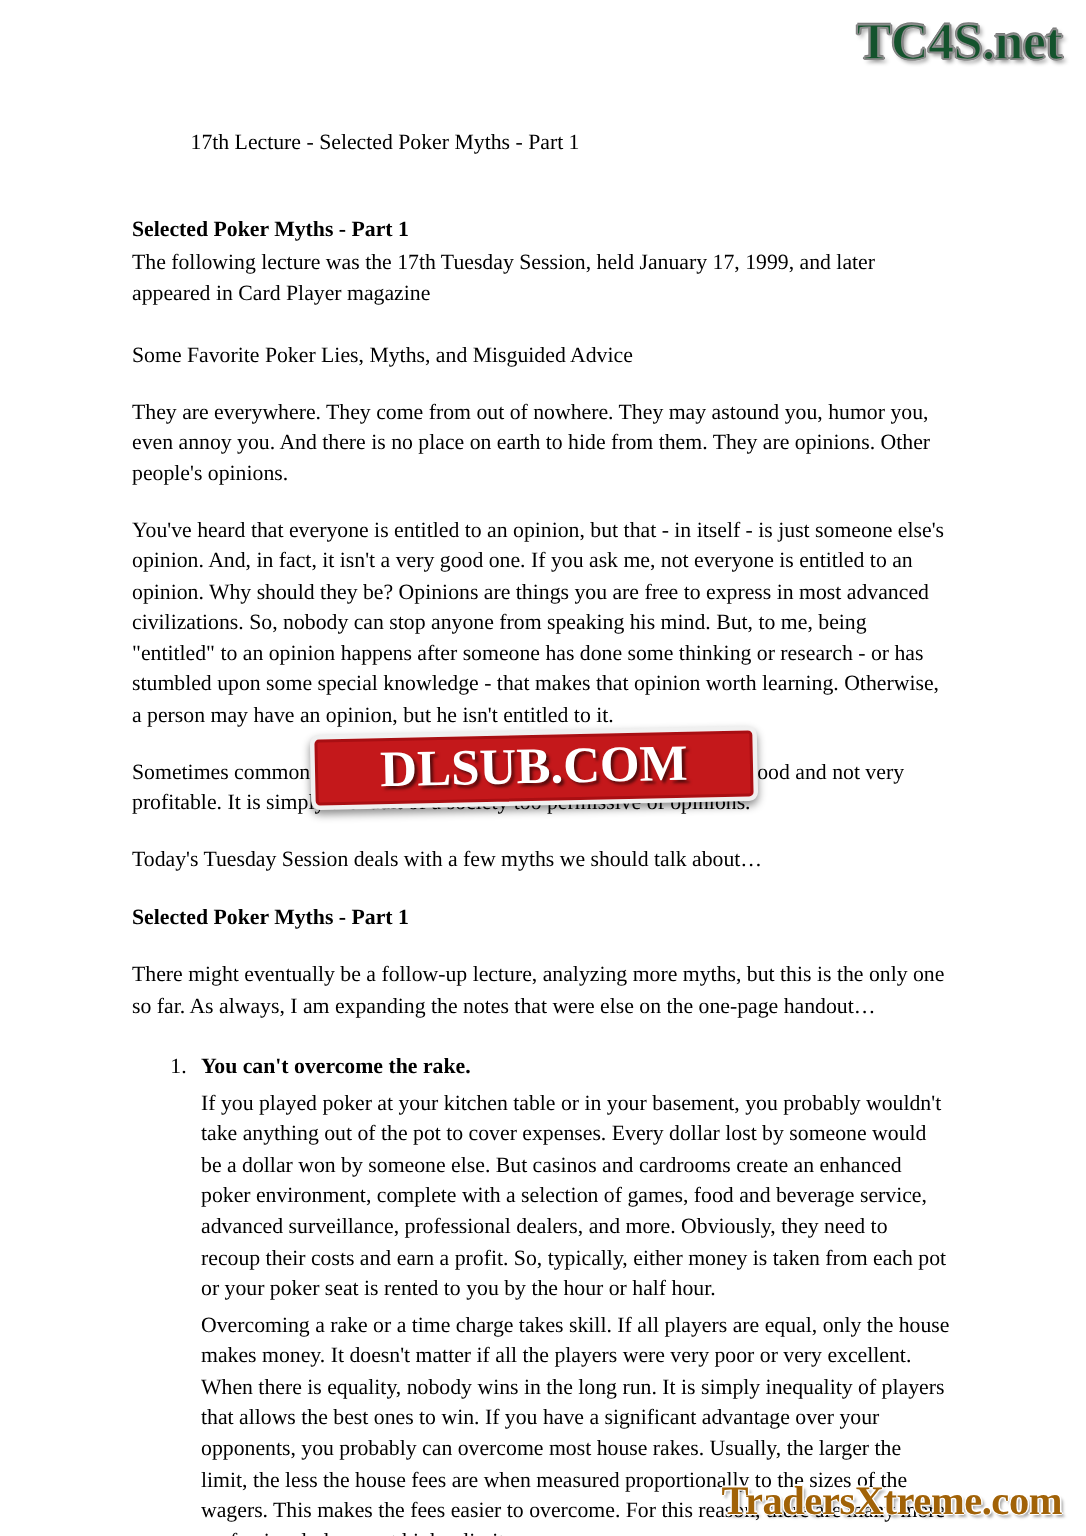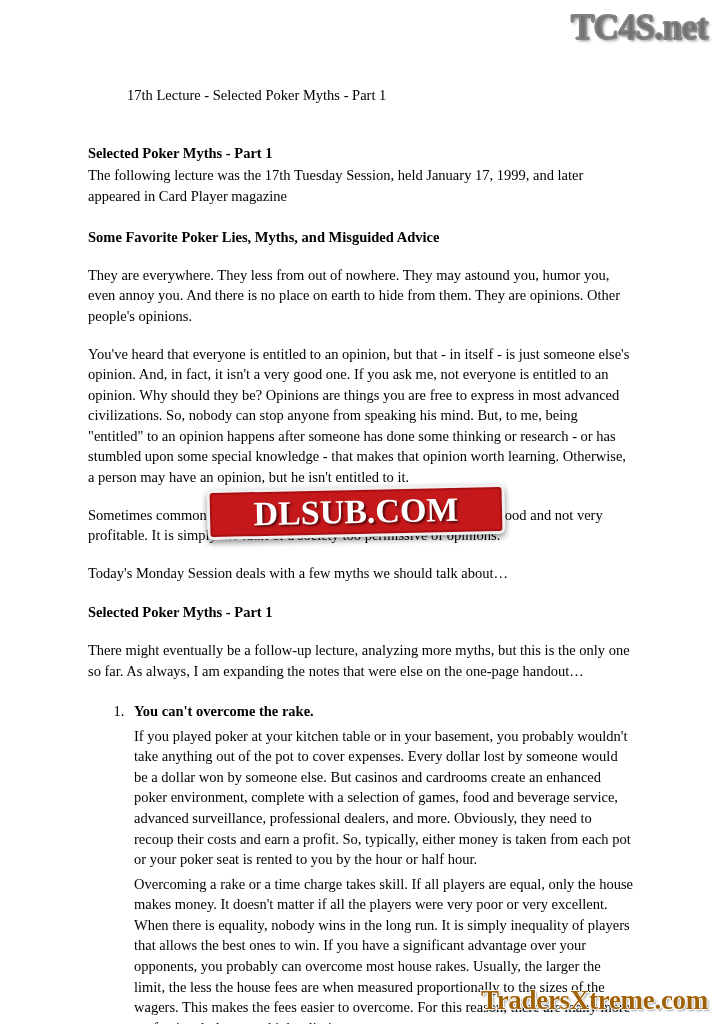--- a/index.html
+++ b/index.html
@@ -18,21 +18,21 @@
 
   
   .wm-top {
     position: absolute;
     top: 8px;
     right: 16px;
     font-family: "Liberation Serif", "DejaVu Serif", serif;
     font-weight: bold;
     font-size: 35px;
     letter-spacing: -0.5px;
-    color: #737373;
+    color: #14532d;
     text-shadow:
        1px  0 0 #7a7a7a,
       -1px  0 0 #7a7a7a,
        0  1px 0 #7a7a7a,
        0 -1px 0 #7a7a7a,
        2px 2px 3px rgba(0,0,0,0.45);
     -webkit-text-stroke: 1px #8c8c8c;
   }
   .wm-bottom {
     position: absolute;
@@ -93,21 +93,21 @@
     margin: 38px 0 0 0;
     line-height: 1.35;
   }
   .subtitle {
     font-size: 14.5px;
     margin: 2px 0 0 0;
     line-height: 1.42;
   }
   h2.section-head {
     font-size: 14.5px;
-    font-weight: bold;
+    font-weight: normal;
     margin: 22px 0 0 0;
     line-height: 1.35;
   }
   p.body-par {
     font-size: 14.5px;
     margin: 17px 0 0 0;
     line-height: 1.42;
     text-align: left;
   }
   h3.sub-head {
@@ -145,24 +145,24 @@
 <div class="page">
 
   <div class="header-line">17th Lecture - Selected Poker Myths - Part 1</div>
 
   <h1 class="doc-title">Selected Poker Myths - Part 1</h1>
 
   <p class="subtitle">The following lecture was the 17th Tuesday Session, held January 17, 1999, and later appeared in Card Player magazine</p>
 
   <h2 class="section-head">Some Favorite Poker Lies, Myths, and Misguided Advice</h2>
 
-  <p class="body-par">They are everywhere. They less from out of nowhere. They may astound you, humor you, even annoy you. And there is no place on earth to hide from them. They are opinions. Other people's opinions.</p>
+  <p class="body-par">They are everywhere. They come from out of nowhere. They may astound you, humor you, even annoy you. And there is no place on earth to hide from them. They are opinions. Other people's opinions.</p>
   <p class="body-par">You've heard that everyone is entitled to an opinion, but that - in itself - is just someone else's opinion. And, in fact, it isn't a very good one. If you ask me, not everyone is entitled to an opinion. Why should they be? Opinions are things you are free to express in most advanced civilizations. So, nobody can stop anyone from speaking his mind. But, to me, being "entitled" to an opinion happens after someone has done some thinking or research - or has stumbled upon some special knowledge - that makes that opinion worth learning. Otherwise, a person may have an opinion, but he isn't entitled to it.</p>
   <p class="body-par">Sometimes common poker advice that sounds like wisdom is not very good and not very profitable. It is simply the fault of a society too permissive of opinions.</p>
-  <p class="body-par">Today's Monday Session deals with a few myths we should talk about…</p>
+  <p class="body-par">Today's Tuesday Session deals with a few myths we should talk about…</p>
 
   <h3 class="sub-head">Selected Poker Myths - Part 1</h3>
 
   <p class="body-par">There might eventually be a follow-up lecture, analyzing more myths, but this is the only one so far. As always, I am expanding the notes that were else on the one-page handout…</p>
 
   <ol class="myth-list">
     <li>
       <p class="item-title-wrap"><span class="item-title">You can't overcome the rake.</span></p>
       <p>If you played poker at your kitchen table or in your basement, you probably wouldn't take anything out of the pot to cover expenses. Every dollar lost by someone would be a dollar won by someone else. But casinos and cardrooms create an enhanced poker environment, complete with a selection of games, food and beverage service, advanced surveillance, professional dealers, and more. Obviously, they need to recoup their costs and earn a profit. So, typically, either money is taken from each pot or your poker seat is rented to you by the hour or half hour.</p>
       <p>Overcoming a rake or a time charge takes skill. If all players are equal, only the house makes money. It doesn't matter if all the players were very poor or very excellent. When there is equality, nobody wins in the long run. It is simply inequality of players that allows the best ones to win. If you have a significant advantage over your opponents, you probably can overcome most house rakes. Usually, the larger the limit, the less the house fees are when measured proportionally to the sizes of the wagers. This makes the fees easier to overcome. For this reason, there are many more professional players at higher limits.</p>

